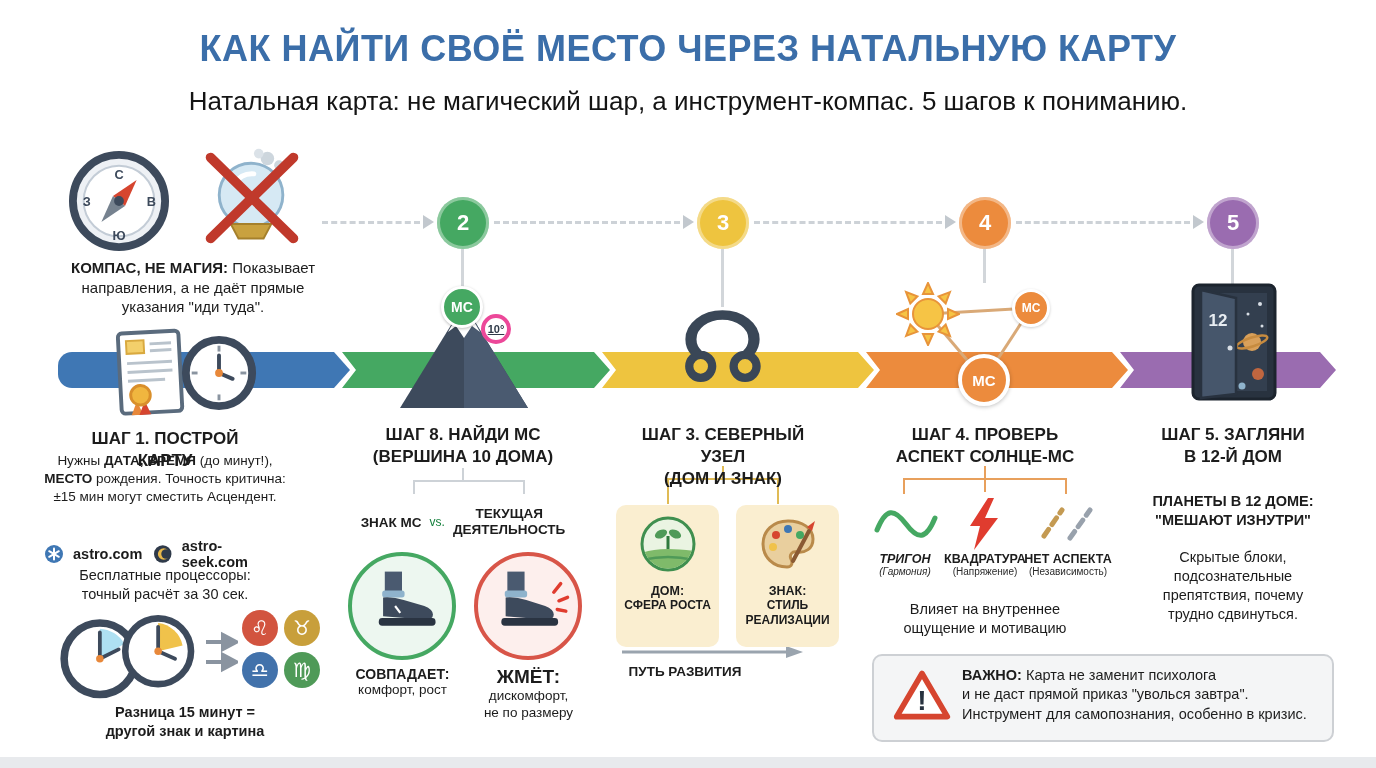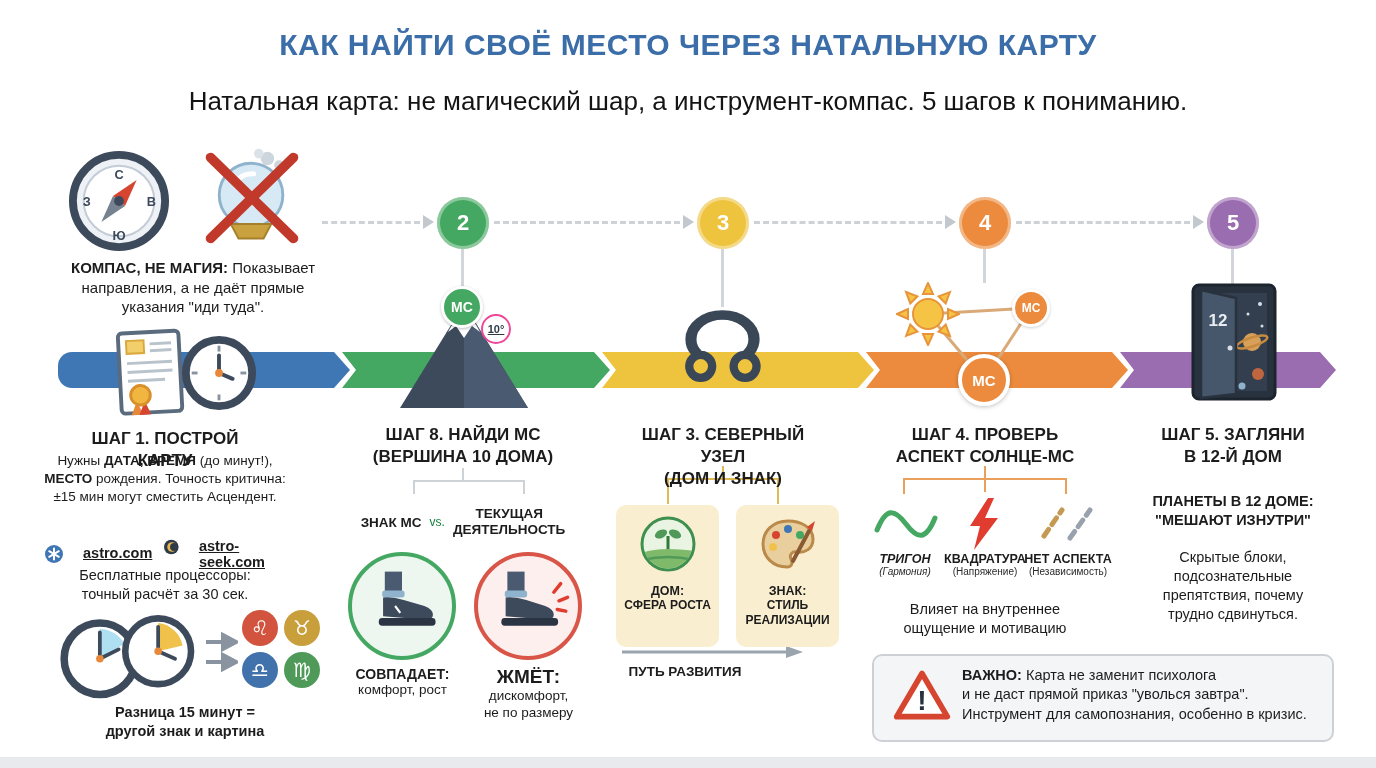--- a/index.html
+++ b/index.html
@@ -3,21 +3,21 @@
 <meta charset="utf-8">
 <style>
   * { margin:0; padding:0; box-sizing:border-box; }
   html,body { background:#ffffff; }
   body { font-family:"Liberation Sans","DejaVu Sans",sans-serif; color:#1c1c1c; }
   .canvas { position:relative; width:1376px; height:768px; background:#ffffff; overflow:hidden; }
   .abs { position:absolute; }
   .center { text-align:center; }
   .pre { white-space:pre-line; }
 
-  .title { left:0; top:28px; width:1376px; text-align:center; font-size:30px; font-weight:800;
+  .title { left:0; top:28px; width:1376px; text-align:center; font-size:36px; font-weight:800;
            color:#3b6ea9; letter-spacing:0.5px; }
   .subtitle { left:0; top:86px; width:1376px; text-align:center; font-size:26px; color:#141414; }
 
   .note { left:48px; top:258px; width:290px; font-size:15px; line-height:1.3; text-align:center; }
 
   .badge { width:52px; height:52px; border-radius:50%; display:flex; align-items:center; justify-content:center;
            color:#ffffff; font-size:22px; font-weight:700; z-index:4;
            box-shadow: inset 0 0 0 3px rgba(255,255,255,0.38); }
   .badge-2 { left:437px; top:197px; background:#45a862; }
   .badge-3 { left:697px; top:197px; background:#eec43f; }
@@ -30,21 +30,21 @@
 
   .seg { top:352px; height:36px; z-index:1; }
   .seg-notch { clip-path: polygon(0 0, calc(100% - 16px) 0, 100% 50%, calc(100% - 16px) 100%, 0 100%, 14px 50%); }
   .seg-first { clip-path: polygon(0 0, calc(100% - 16px) 0, 100% 50%, calc(100% - 16px) 100%, 0 100%); border-radius:14px 0 0 14px; }
 
   .step-h { font-size:17px; font-weight:800; line-height:1.28; text-align:center; white-space:pre-line; z-index:5; }
   .body-text { font-size:13.5px; line-height:1.34; text-align:center; white-space:pre-line; }
   .body-md { font-size:14.5px; line-height:1.3; text-align:center; white-space:pre-line; }
 
   .links-row { display:flex; align-items:center; justify-content:center; gap:12px; font-size:14.5px; font-weight:700; }
-  .link-item { display:flex; gap:20px; cursor:pointer;text-decoration:underline; }
+  .link-item { display:flex; align-items:center; gap:10px; cursor:pointer; }
 
   .zgrid { display:grid; grid-template-columns:36px 36px; grid-template-rows:36px 36px; gap:6px; }
   .zc { width:36px; height:36px; border-radius:50%; display:flex; align-items:center; justify-content:center;
         color:#fff; font-size:20px; font-weight:700; font-family:"DejaVu Sans",sans-serif; }
   .z0 { background:#d2543f; } .z1 { background:#c89f3b; } .z2 { background:#4272ab; } .z3 { background:#4f9a58; }
 
   .mc-badge { border-radius:50%; display:flex; align-items:center; justify-content:center; color:#fff; font-weight:800; }
   .brk { background:#cdd2d7; }
   .brk-y { background:#e0bb55; }
   .brk-o { background:#e8a05c; }
@@ -226,21 +226,21 @@
 
   <div class="abs body-md" style="left:70px; top:703px; width:230px; font-weight:600;">Разница 15 минут =
 другой знак и картина</div>
 
   <svg class="abs" style="left:398px; top:298px; z-index:2;" width="132" height="112" viewBox="0 0 132 112">
     <polygon points="66,6 130,110 2,110" fill="#3d4a5c"></polygon>
     <polygon points="66,6 130,110 66,110" fill="#4a5a70"></polygon>
     <polygon points="66,6 82,34 74,28 66,40 58,28 50,34" fill="#ffffff"></polygon>
   </svg>
   <div class="abs mc-badge" style="left:441px; top:286px; width:42px; height:42px; background:#45a862; border:3px solid #ffffff; box-shadow:0 1px 3px rgba(0,0,0,0.25); font-size:14px; z-index:4;">MC</div>
-  <div class="abs mc-badge" style="left:481px; top:314px; width:30px; height:30px; background:#ffffff; border:2px solid #ec4899; color:#2e3948; font-size:11px; z-index:5;text-decoration:underline;">10°</div>
+  <div class="abs mc-badge" style="left:481px; top:314px; width:30px; height:30px; background:#ffffff; border:4px solid #ec4899; color:#2e3948; font-size:11px; z-index:5;text-decoration:underline;">10°</div>
 
   <div class="abs step-h" style="left:363px; top:424px; width:200px;">ШАГ 8. НАЙДИ MC
 (ВЕРШИНА 10 ДОМА)</div>
 
   <div class="abs brk" style="left:462px; top:468px; width:2px; height:12px;"></div>
   <div class="abs brk" style="left:413px; top:480px; width:112px; height:2px;"></div>
   <div class="abs brk" style="left:413px; top:480px; width:2px; height:14px;"></div>
   <div class="abs brk" style="left:523px; top:480px; width:2px; height:14px;"></div>
 
   <div class="abs" style="left:360px; top:506px; width:206px; display:flex; align-items:center; justify-content:center; gap:8px;">

